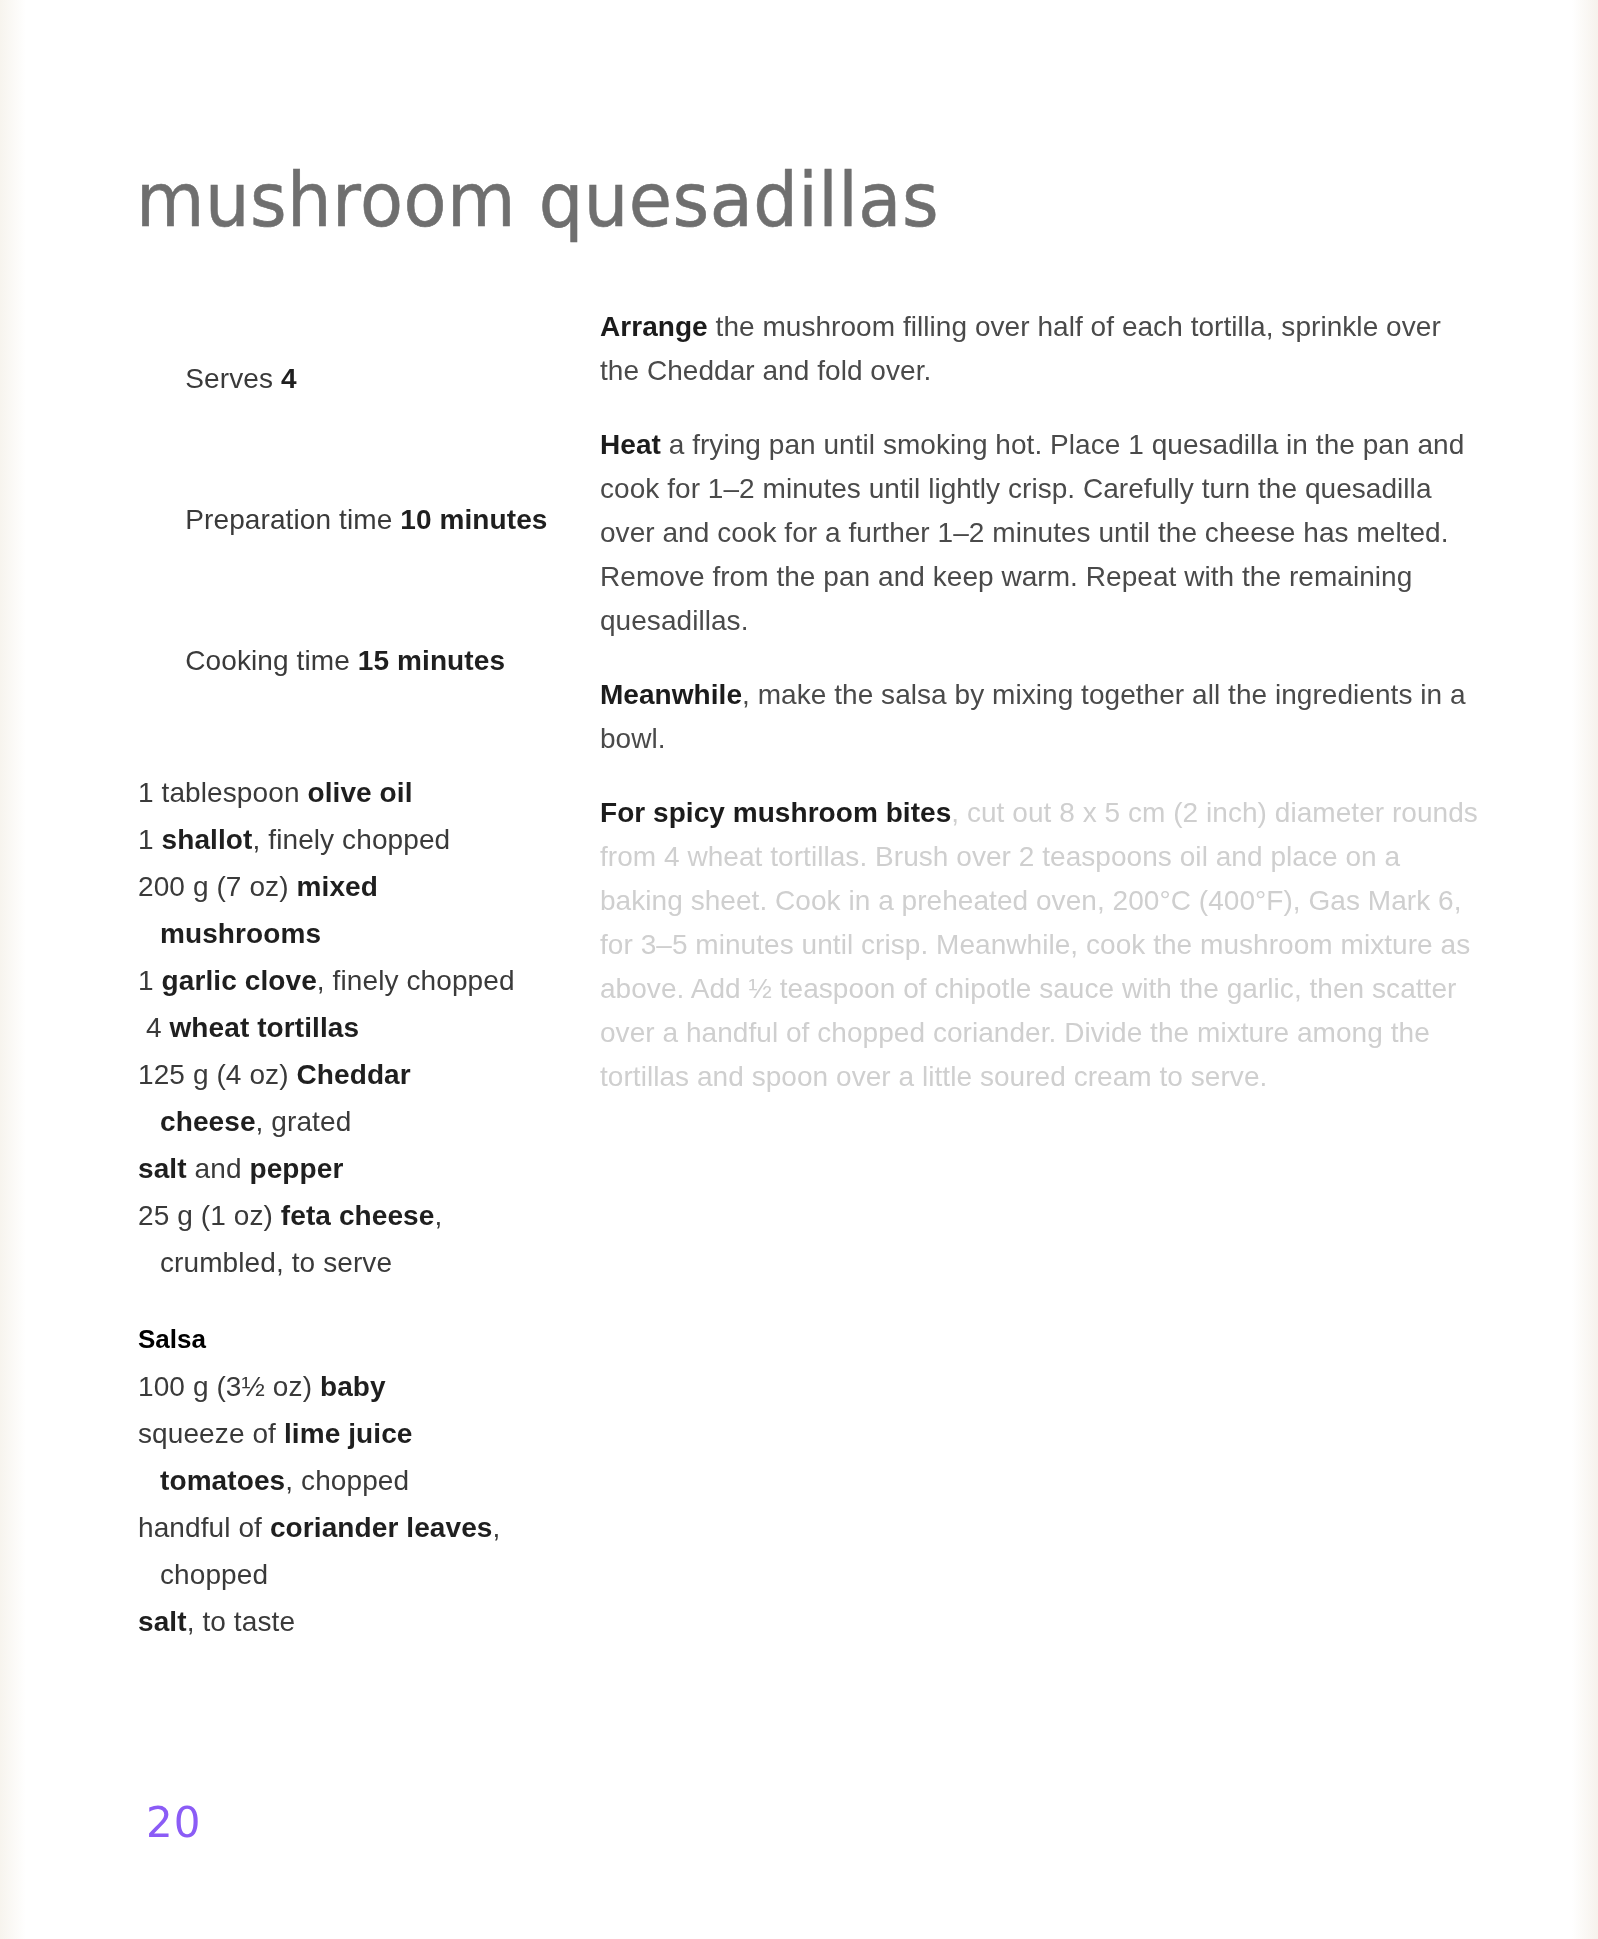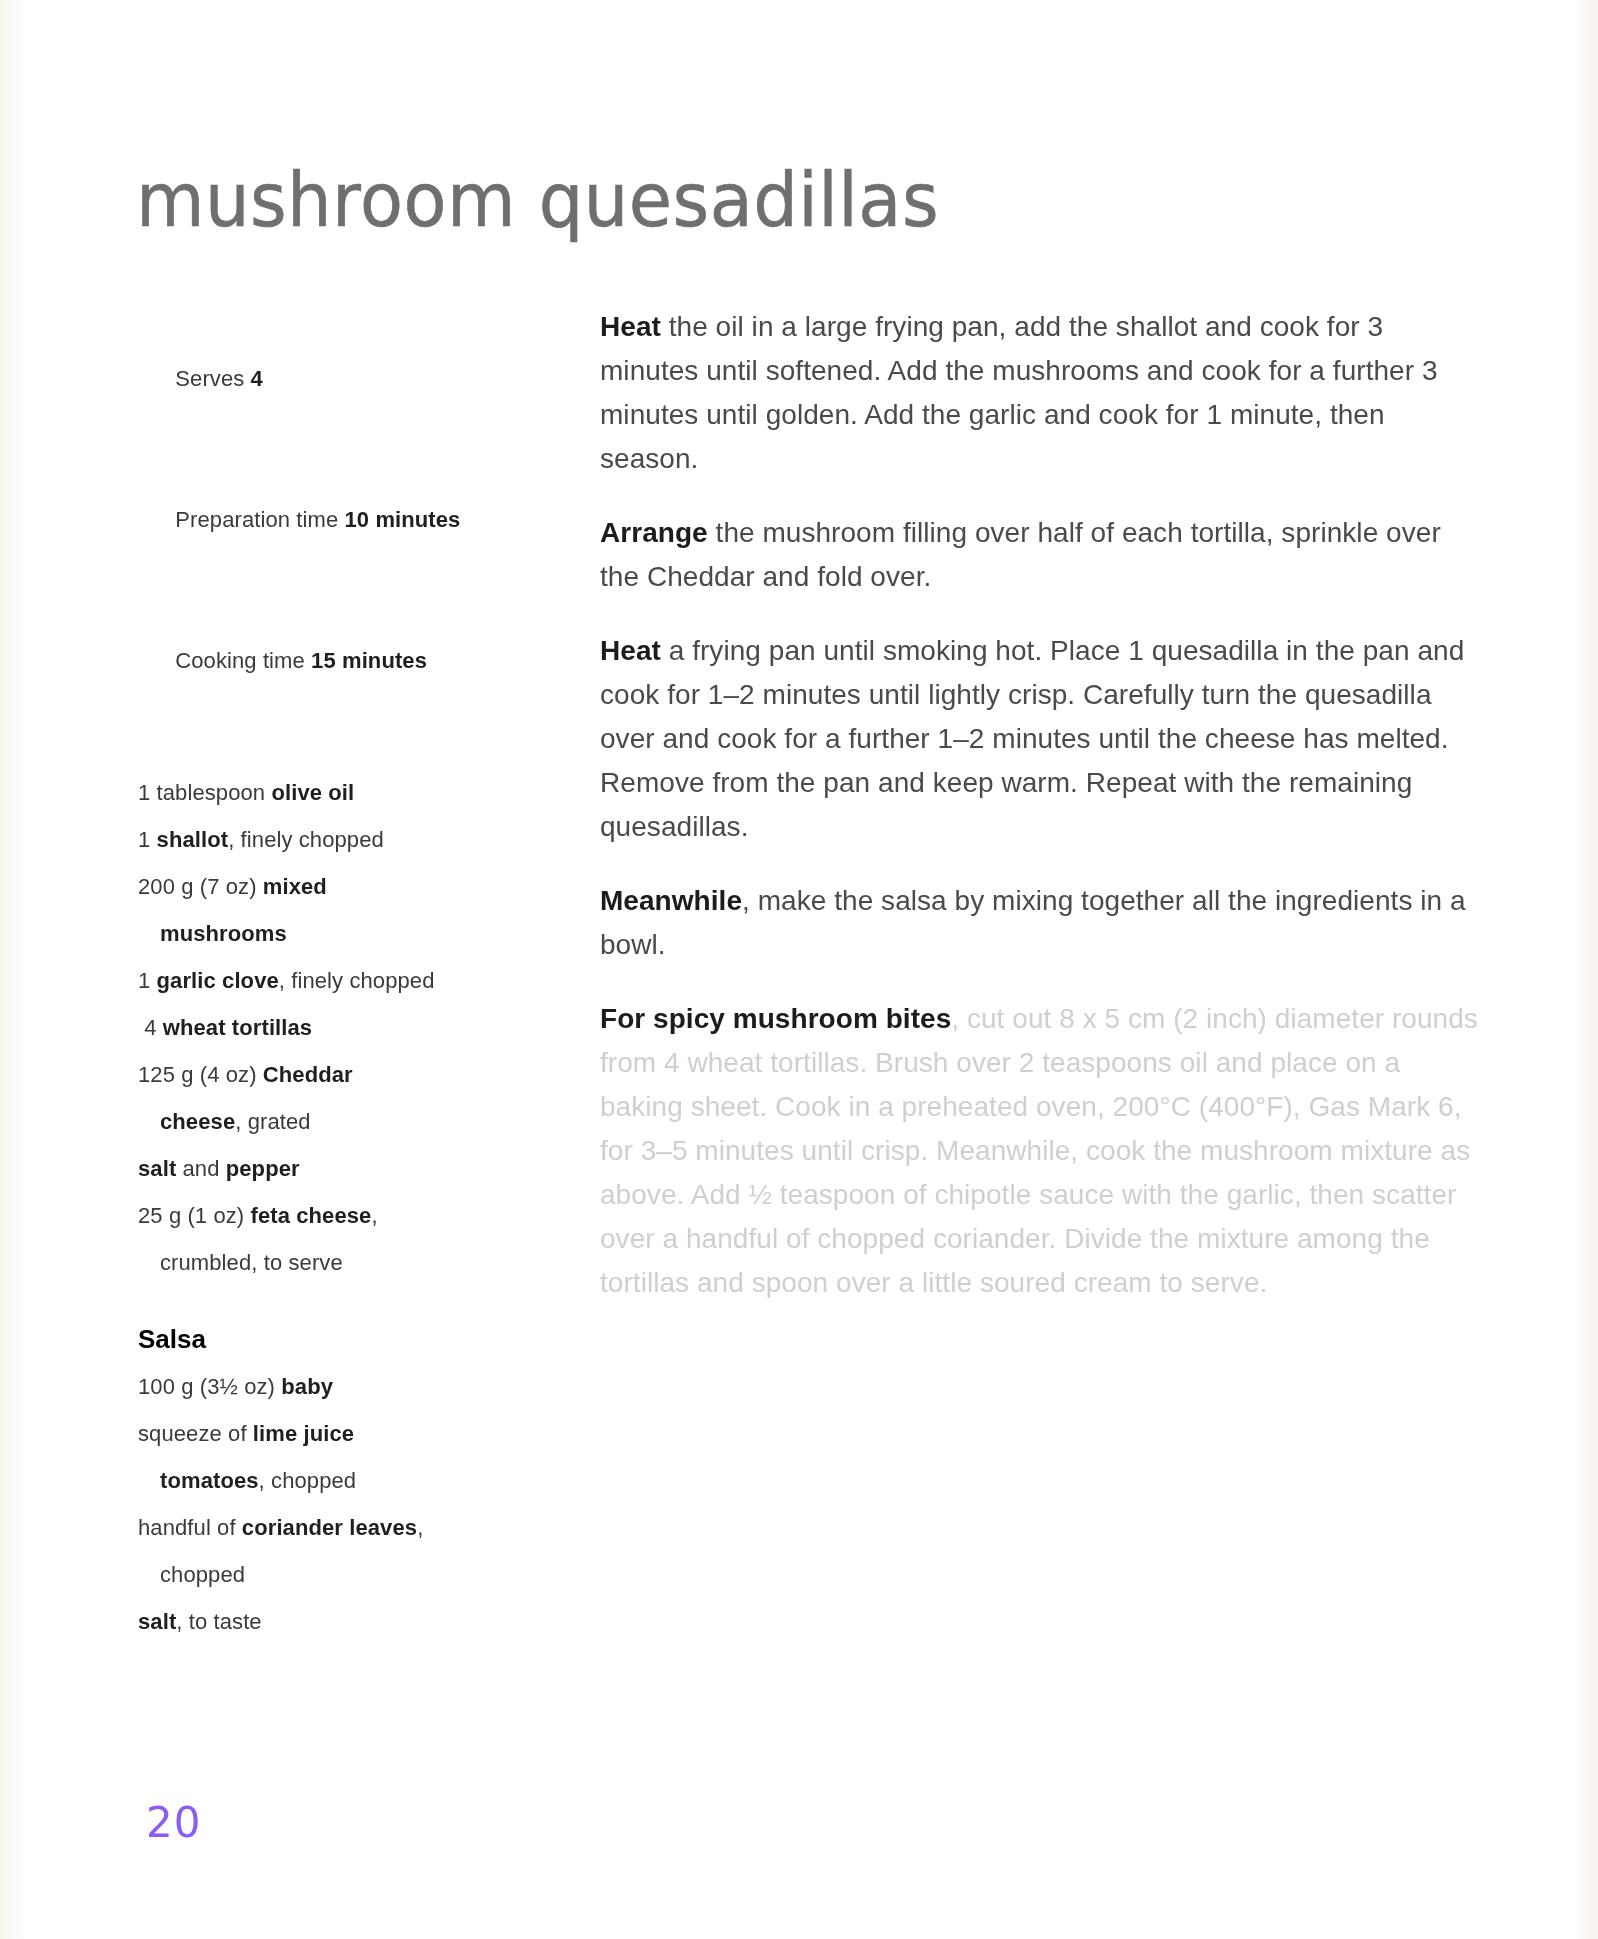--- a/index.html
+++ b/index.html
@@ -59,21 +59,21 @@
   .col-right {
     position: absolute;
     left: 592px;
     top: 305px;
     width: 880px;
   }
 
   
   .meta-line,
   .ing-line {
-    font-size: 22px;
+    font-size: 28px;
     line-height: 47px;
     color: #3a3a3a;
     font-weight: 400;
     letter-spacing: 0.1px;
     white-space: pre-wrap;
   }
   .meta-line b,
   .ing-line b {
     font-weight: 700;
     color: #1f1f1f;
@@ -175,21 +175,20 @@
         <div class="ing-line indent"><b>tomatoes</b><span>, chopped</span></div>
         <div class="ing-line"><span>handful of </span><b>coriander leaves</b><span>,</span></div>
         <div class="ing-line indent"><span>chopped</span></div>
         <div class="ing-line"><b>salt</b><span>, to taste</span></div>
       </div>
 
   </div>
 
   <div class="col-right">
     <div id="method-list">
-        <p class="method-p"><b>Heat</b><span> the oil in a large frying pan, add the shallot and cook for 3 minutes until softened. Add the mushrooms and cook for a further 3 minutes until golden. Add the garlic and cook for 1 minute, then season.</span></p>
         <p class="method-p"><b>Arrange</b><span> the mushroom filling over half of each tortilla, sprinkle over the Cheddar and fold over.</span></p>
         <p class="method-p"><b>Heat</b><span> a frying pan until smoking hot. Place 1 quesadilla in the pan and cook for 1–2 minutes until lightly crisp. Carefully turn the quesadilla over and cook for a further 1–2 minutes until the cheese has melted. Remove from the pan and keep warm. Repeat with the remaining quesadillas.</span></p>
         <p class="method-p"><b>Meanwhile</b><span>, make the salsa by mixing together all the ingredients in a bowl.</span></p>
         <p class="method-p faded"><b>For spicy mushroom bites</b><span>, cut out 8 x 5 cm (2 inch) diameter rounds from 4 wheat tortillas. Brush over 2 teaspoons oil and place on a baking sheet. Cook in a preheated oven, 200°C (400°F), Gas Mark 6, for 3–5 minutes until crisp. Meanwhile, cook the mushroom mixture as above. Add ½ teaspoon of chipotle sauce with the garlic, then scatter over a handful of chopped coriander. Divide the mixture among the tortillas and spoon over a little soured cream to serve.</span></p>
       </div>
   </div>
 
   <div class="folio">20</div>
 
 </div>

